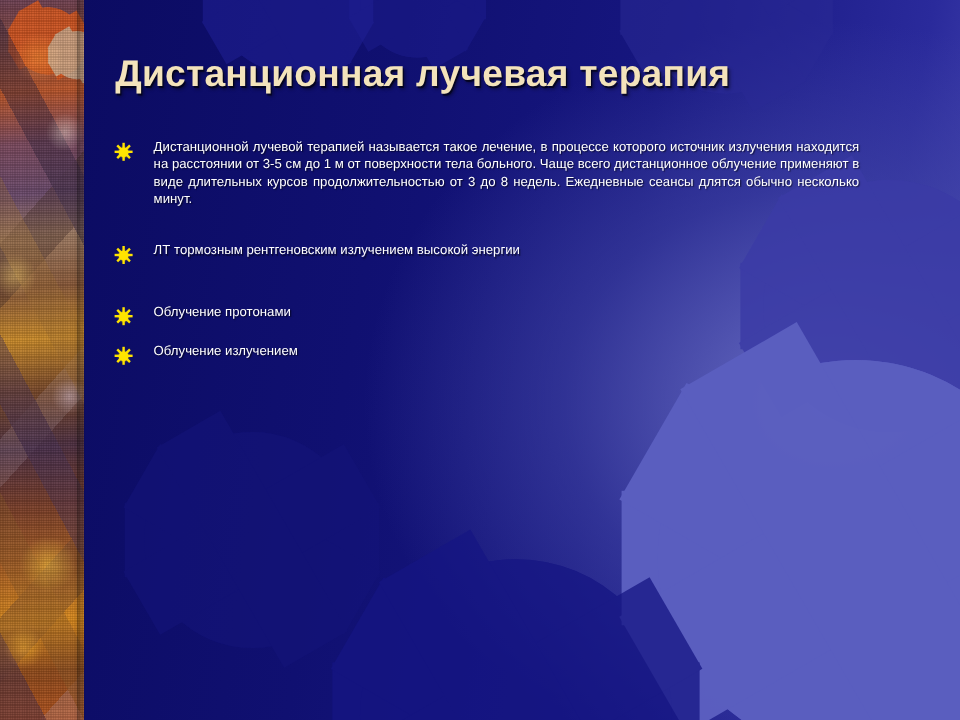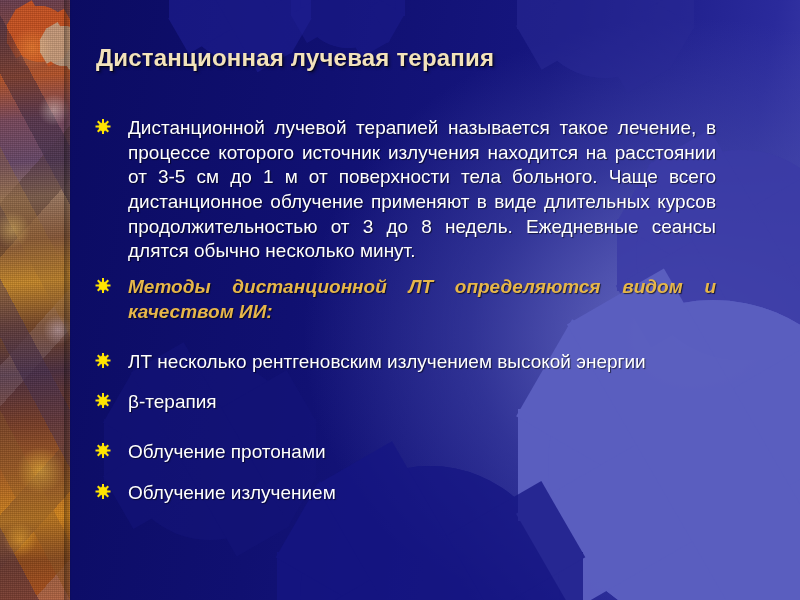--- a/index.html
+++ b/index.html
@@ -193,21 +193,21 @@
     position: absolute;
     left: 0; top: 0;
     width: 800px; height: 600px;
   }
 
   .title {
     position: absolute;
     left: 96px;
     top: 44px;
     width: 660px;
-    font-size: 24px;
+    font-size: 31px;
     font-weight: bold;
     line-height: 1.15;
     color: #f3e3bb;
     letter-spacing: .2px;
     text-shadow: 1px 1px 0 rgba(0,0,0,.55), 2px 2px 3px rgba(0,0,0,.45);
   }
 
   .body-list {
     position: absolute;
     left: 96px;
@@ -244,21 +244,21 @@
     width: 2px; height: 15px;
     background: #ffe400;
   }
   .bullet-mark .ray.r2  { transform: rotate(45deg);  transform-origin: 50% 50%; }
   .bullet-mark .ray.r3  { transform: rotate(90deg);  transform-origin: 50% 50%; }
   .bullet-mark .ray.r4  { transform: rotate(135deg); transform-origin: 50% 50%; }
 
   .bullet-text {
     flex: 1 1 auto;
     color: #ffffff;
-    font-size: 19px;
+    font-size: 11px;
     line-height: 1.30;
     text-shadow: 1px 1px 1px rgba(0,0,0,.6);
   }
   .bullet-text.justify {
     text-align: justify;
     text-justify: inter-word;
   }
   .bullet-text.accent {
     color: #e6b64a;
     font-style: italic;
@@ -325,59 +325,39 @@
             <span class="ray r2"></span>
             <span class="ray r3"></span>
             <span class="ray r4"></span>
             <span class="core"></span>
         </span>
         <span class="bullet-text justify">Дистанционной лучевой терапией называется такое лечение, в процессе которого источник излучения находится на расстоянии от 3-5 см до 1 м   от поверхности тела больного. Чаще всего дистанционное облучение применяют в виде длительных курсов продолжительностью от 3 до 8 недель. Ежедневные сеансы длятся обычно несколько минут.</span>
       </div>
 
       <div class="gap-sm"></div>
 
+
+      <div class="gap-md"></div>
+
+
+      <div class="gap-md"></div>
+
       <div class="bullet-row">
         <span class="bullet-mark">
           <span class="ray"></span>
             <span class="ray r2"></span>
             <span class="ray r3"></span>
             <span class="ray r4"></span>
             <span class="core"></span>
         </span>
-        <span class="bullet-text accent">Методы дистанционной ЛТ определяются видом и качеством ИИ:</span>
-      </div>
-
-      <div class="gap-md"></div>
-
-
-      <div class="gap-md"></div>
-
-      <div class="bullet-row">
-        <span class="bullet-mark">
-          <span class="ray"></span>
-            <span class="ray r2"></span>
-            <span class="ray r3"></span>
-            <span class="ray r4"></span>
-            <span class="core"></span>
-        </span>
-        <span class="bullet-text">ЛТ несколько рентгеновским излучением высокой энергии</span>
-      </div>
-
-      <div class="gap-md"></div>
-
-      <div class="bullet-row">
-        <span class="bullet-mark">
-          <span class="ray"></span>
-            <span class="ray r2"></span>
-            <span class="ray r3"></span>
-            <span class="ray r4"></span>
-            <span class="core"></span>
-        </span>
-        <span class="bullet-text">β-терапия</span>
-      </div>
+        <span class="bullet-text">ЛТ тормозным рентгеновским излучением высокой энергии</span>
+      </div>
+
+      <div class="gap-md"></div>
+
 
       <div class="gap-md"></div>
 
 
       <div class="gap-md"></div>
 
       <div class="bullet-row">
         <span class="bullet-mark">
           <span class="ray"></span>
             <span class="ray r2"></span>

